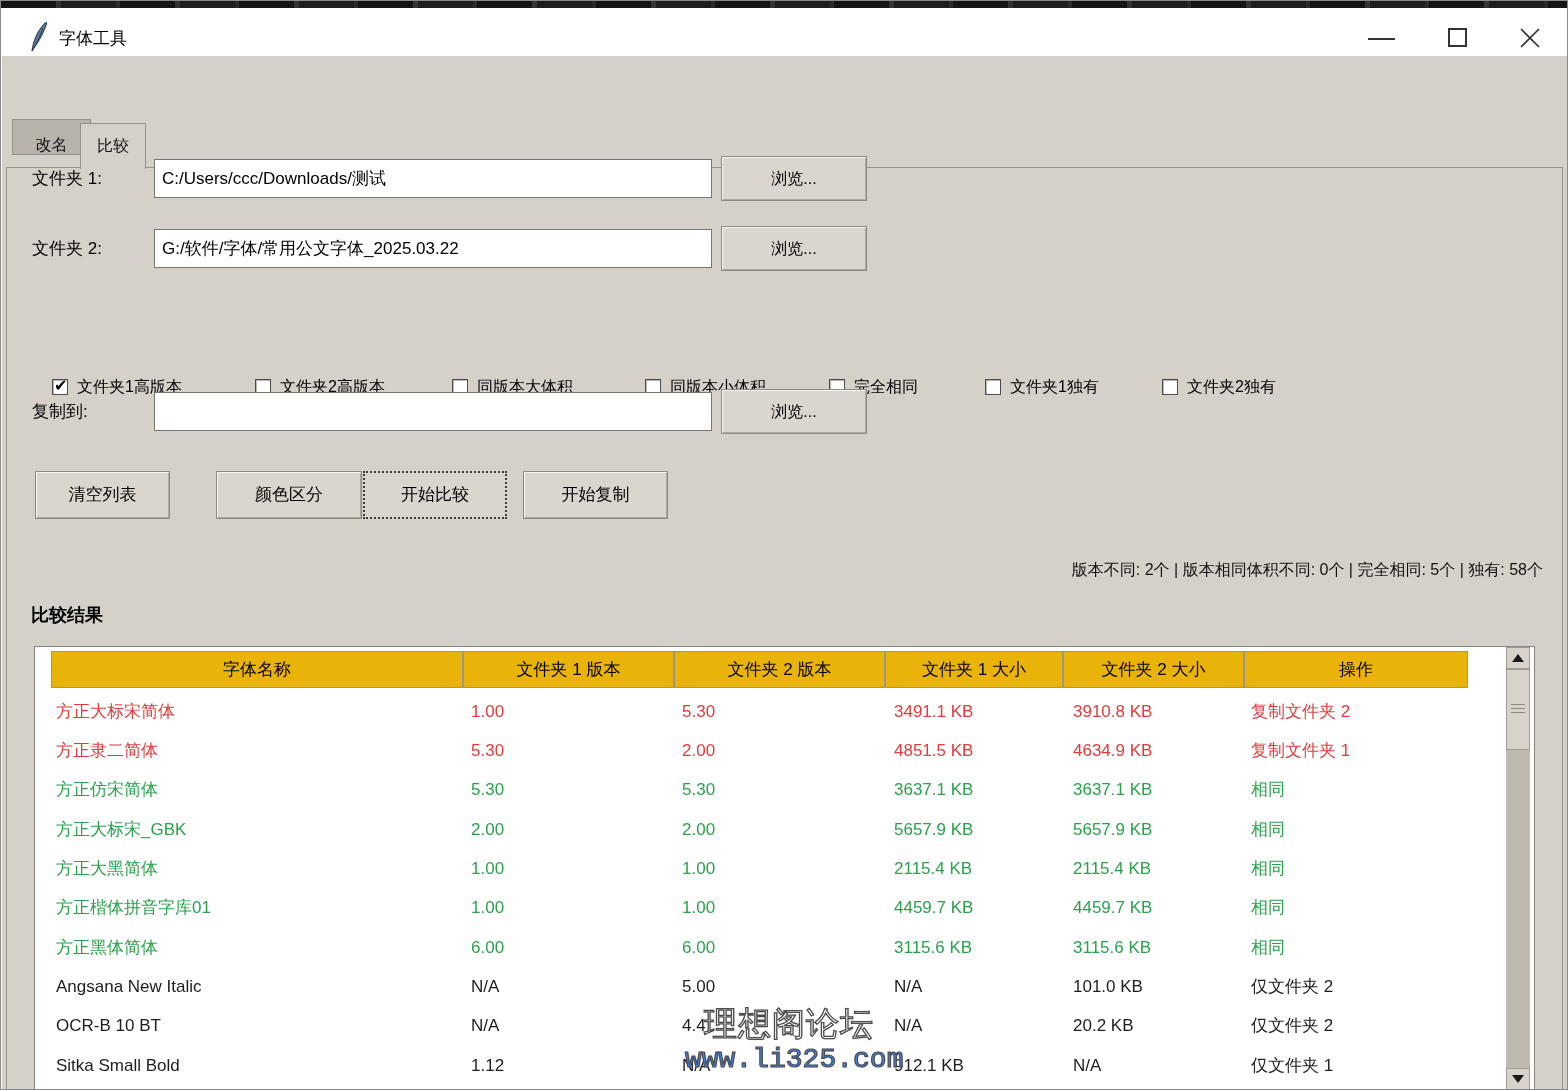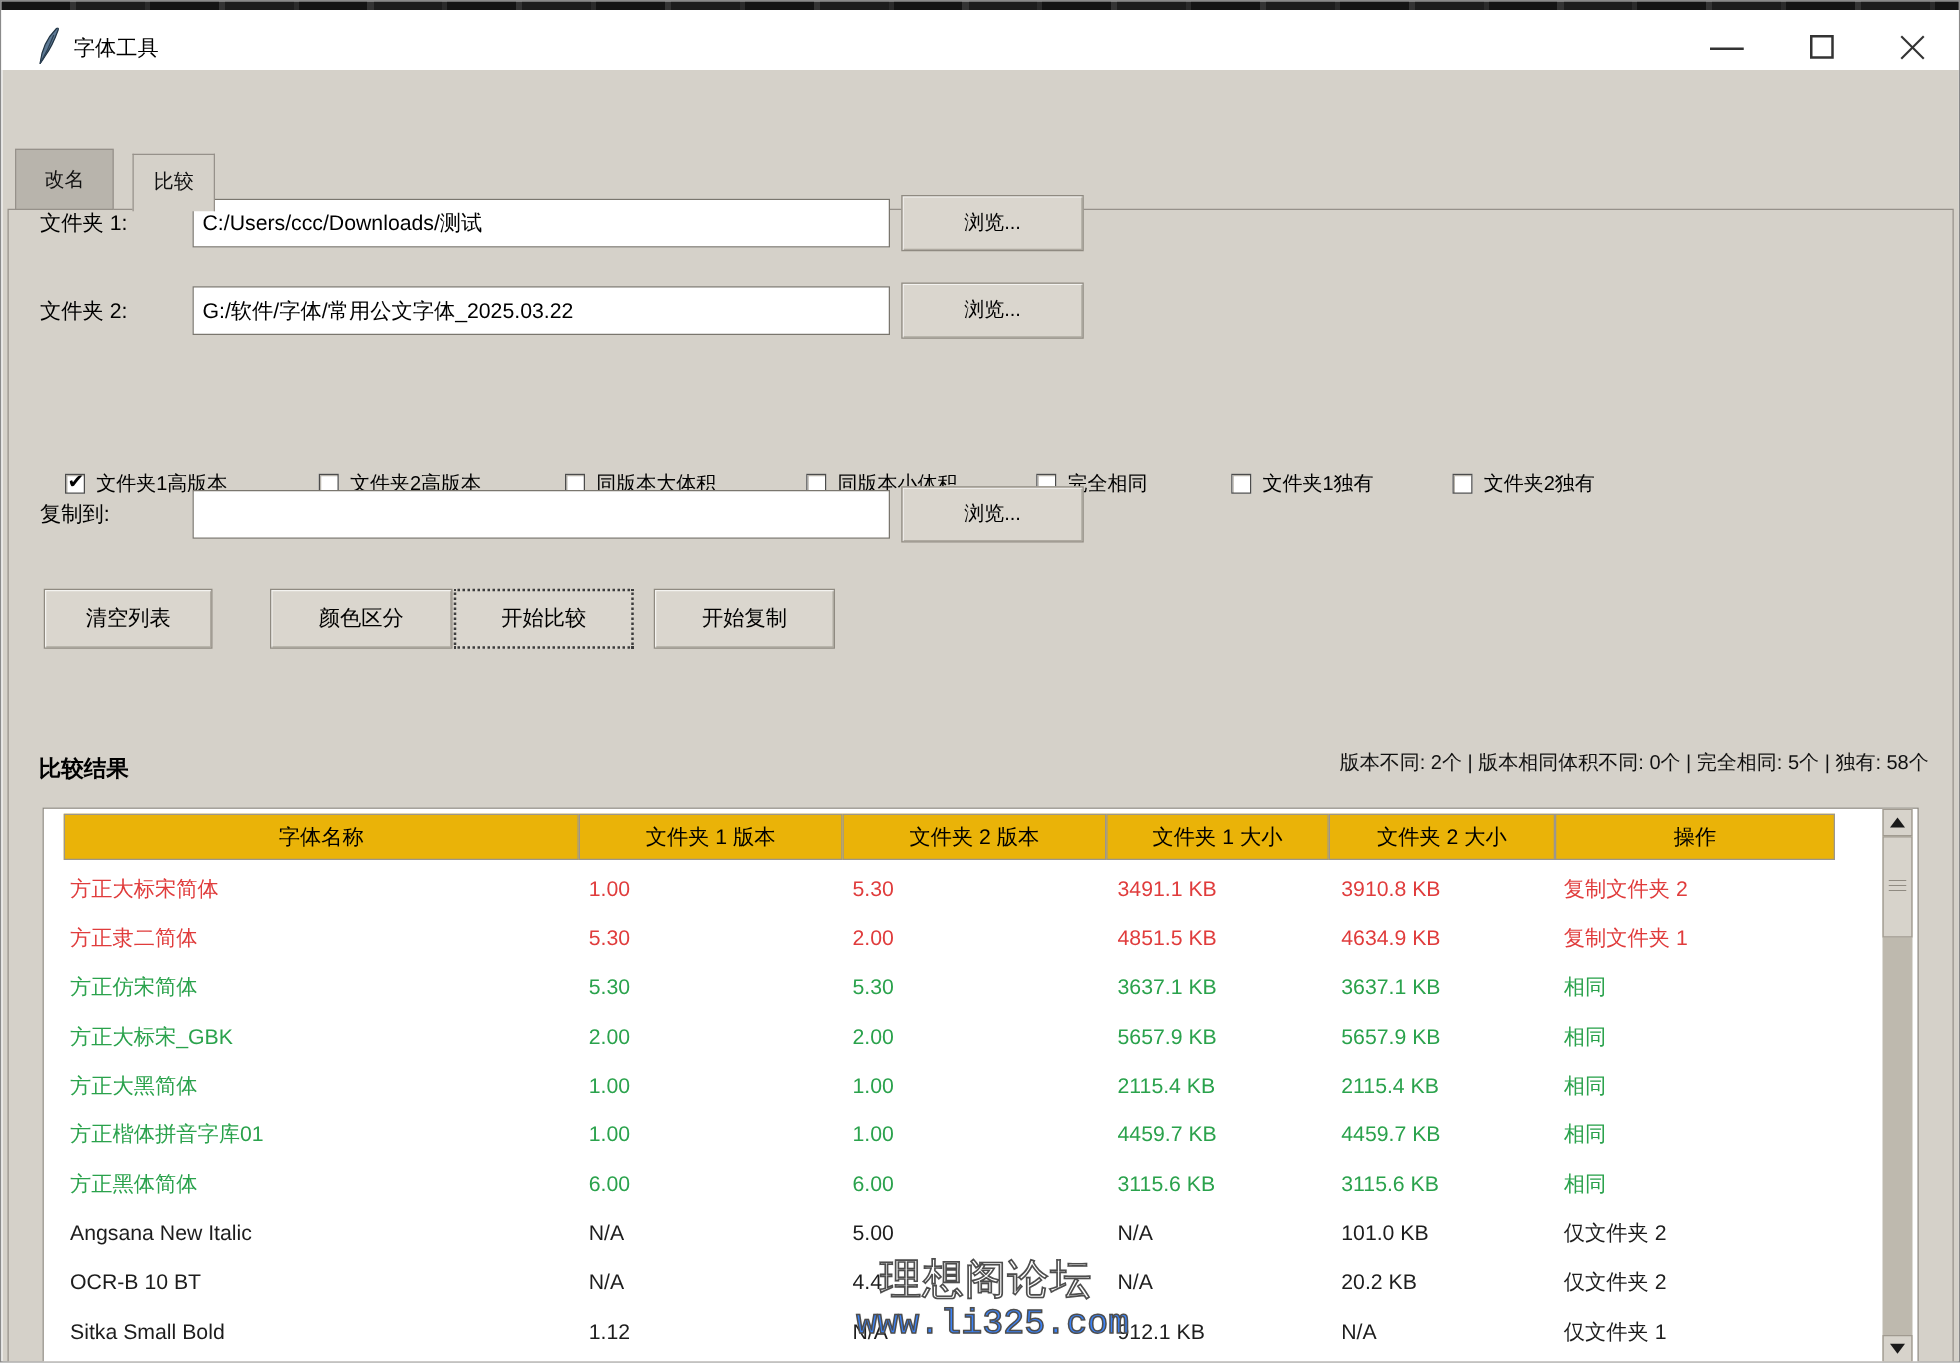--- a/index.html
+++ b/index.html
@@ -20,22 +20,22 @@
   .btn-min { left:1358px; } .btn-max { left:1434px; } .btn-close { left:1506px; }
   .glyph-min { position:absolute; left:9px; top:23px; width:27px; height:2px; background:#333; }
   .glyph-max { position:absolute; left:13px; top:13px; width:19px; height:19px; border:2px solid #333; }
   .glyph-close { position:absolute; left:11px; top:11px; }
 
   
   .app-body { position:absolute; left:1px; top:55px; width:1566px; height:1035px; background:#d5d1c9; }
   .pane { position:absolute; left:4px; top:111px; width:1557px; height:979px;
     border:1px solid #96918a; background:#d5d1c9; }
   .tab { position:absolute; text-align:center; font-size:16px; color:#111; border:1px solid #96918a; z-index:2; }
-  .tab-rename { left:10px; top:63px; width:79px; height:49px; line-height:49px; background:#b8b4ac; }
-  .tab-compare { left:104px; top:67px; width:66px; height:46px; line-height:44px; background:#d5d1c9; border-bottom:none; z-index:3; }
+  .tab-rename { left:10px; top:63px; width:79px; height:36px; line-height:49px; background:#b8b4ac; }
+  .tab-compare { left:78px; top:67px; width:66px; height:46px; line-height:44px; background:#d5d1c9; border-bottom:none; z-index:3; }
 
   .form-label { position:absolute; font-size:17px; color:#000; }
   .text-input { position:absolute; width:558px; height:39px; background:#fff;
     border:1px solid #7a766e; font-size:17px; padding:0 7px; color:#000; outline:none;
     font-family:"Liberation Sans","DejaVu Sans",sans-serif; }
   .browse-btn { position:absolute; width:146px; height:45px; background:#dad6ce;
     border:1px solid #8f8a81; box-shadow:inset 1px 1px 0 rgba(255,255,255,.7), inset -1px -1px 0 rgba(120,115,105,.45);
     font-size:16px; color:#000; text-align:center; line-height:43px; }
 
   .cb-item { position:absolute; top:320px; height:22px; display:flex; align-items:center; }
@@ -43,21 +43,21 @@
     box-shadow:inset 1px 1px 0 #b9b5ad; position:relative; }
   .cb-mark { position:absolute; left:1px; top:-4px; font-size:16px; font-weight:bold; color:#000; line-height:20px; }
   .cb-label { font-size:16px; color:#000; margin-left:9px; }
 
   .action-btn { position:absolute; top:470px; height:48px; background:#dad6ce;
     border:1px solid #8f8a81; box-shadow:inset 1px 1px 0 rgba(255,255,255,.7), inset -1px -1px 0 rgba(120,115,105,.45);
     font-size:17px; color:#000; text-align:center; line-height:46px; }
   .action-btn.focused { border:2px dotted #3c3c3c; box-shadow:none; line-height:44px; }
 
   .results-title { position:absolute; left:30px; top:556px; font-size:18px; font-weight:bold; color:#000;margin-top:46px; }
-  .stats { position:absolute; right:24px; top:559px; font-size:16px; color:#111;margin-top:40px; }
+  .stats { position:absolute; right:24px; top:559px; font-size:16px; color:#111; }
 
   .table-frame { position:absolute; left:33px; top:645px; width:1501px; height:445px;
     background:#fff; border:1px solid #8a857c; }
   .th-cell { position:absolute; top:650px; height:37px; background:#eab308;
     border:1px solid #9b968d; font-size:17px; color:#000; text-align:center; line-height:35px; }
   .t-row { position:absolute; left:34px; width:1470px; height:39px; line-height:39px; font-size:17px; }
   .t-row span { position:absolute; white-space:nowrap; }
   .cl0 { left:21px; } .cl1 { left:436px; } .cl2 { left:647px; }
   .cl3 { left:859px; } .cl4 { left:1038px; } .cl5 { left:1216px; }
 

